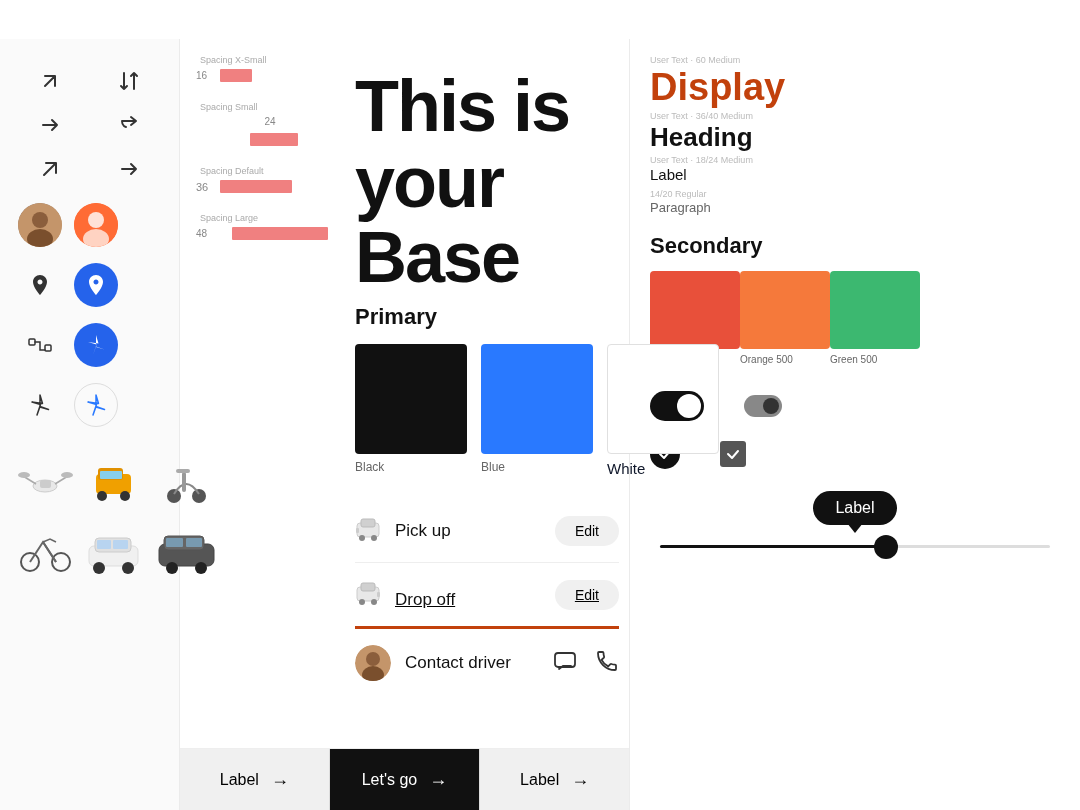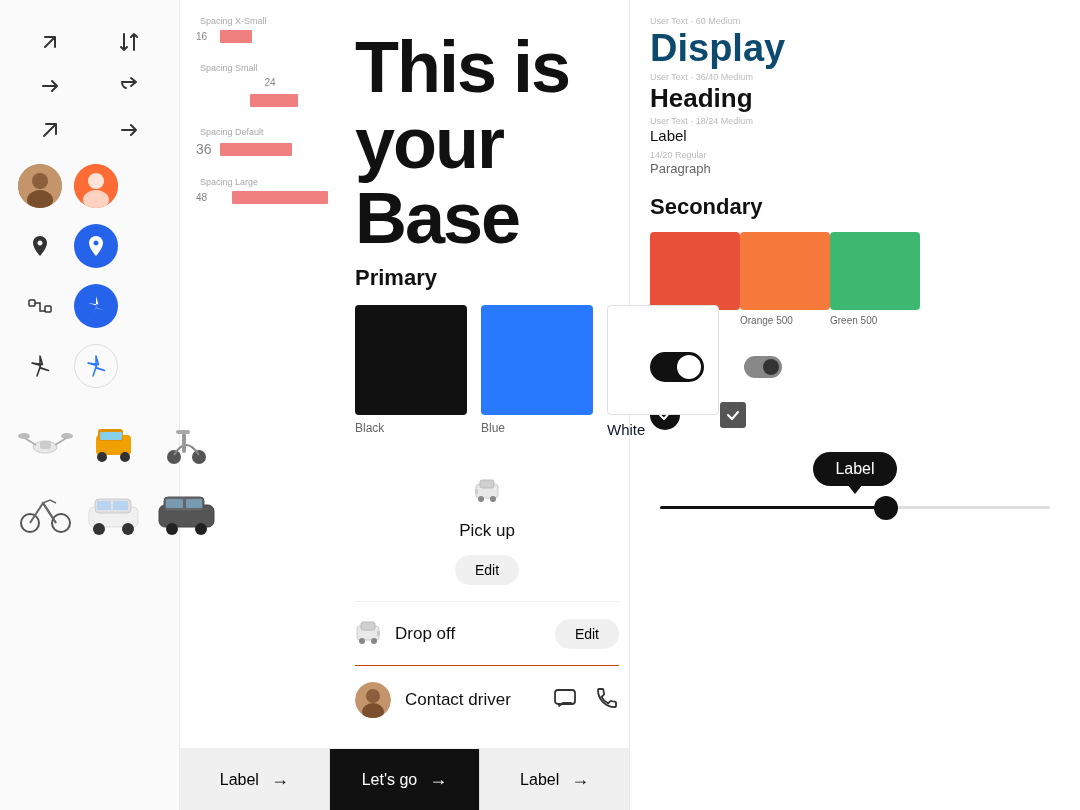--- a/index.html
+++ b/index.html
@@ -122,20 +122,21 @@
       display: flex;
       flex-direction: column;
       height: 810px;
     }
 
     .content-area {
       flex: 1;
       display: grid;
       grid-template-columns: 180px 1fr 1fr;
       overflow: hidden;
+      margin-top: 39px;
     }
 
     
     .content-left {
       background: #fafafa;
       padding: 20px 10px;
       border-right: 1px solid #ebebeb;
       display: flex;
       flex-direction: column;
       gap: 8px;
@@ -331,21 +332,21 @@
         <div class="spacing-wrapper">
           <div class="spacing-text">Spacing Small</div>
           <div style="display:flex;align-items:center;gap:6px;flex-direction:column;">
             <span style="font-size:10px;color:#888;width:18px;">24</span>
             <div style="background:#F08080;height:13px;width:48px;border-radius:1px;"></div>
           </div>
         </div>
         <div class="spacing-wrapper">
           <div class="spacing-text">Spacing Default</div>
           <div style="display:flex;align-items:center;gap:6px;">
-            <span style="font-size:14px;color:#888;width:18px;">36</span>
+            <span style="font-size:11px;color:#888;width:18px;">36</span>
             <div style="background:#F08080;height:13px;width:72px;border-radius:1px;"></div>
           </div>
         </div>
         <div class="spacing-wrapper">
           <div class="spacing-text">Spacing Large</div>
           <div style="display:flex;align-items:center;gap:18px;">
             <span style="font-size:10px;color:#888;width:18px;">48</span>
             <div style="background:#F08080;height:13px;width:96px;border-radius:1px;"></div>
           </div>
         </div>
@@ -371,35 +372,35 @@
           </div>
           <div>
             <div style="width:112px;height:110px;border-radius:4px;background:#fff;border:1px solid #e0e0e0;"></div>
             <div style="font-size:15px;color:#0f172a;margin-top:6px;">White</div>
           </div>
         </div>
       </div>
 
       <div style="position:absolute;top:460px;left:175px;right:10px;">
 
-        <div style="display:flex;align-items:center;padding:16px 0;border-bottom:1px solid #eee;gap:14px;flex-direction:column;">
+        <div style="display:flex;align-items:center;padding:16px 0;border-bottom:1px solid #eee;gap:14px;">
           <span style="font-size:20px;">
             <svg width="26" height="26" viewBox="0 0 26 26" fill="none">
               <rect x="2" y="8" width="22" height="14" rx="3" fill="#e8e8e8" stroke="#ccc"></rect>
               <rect x="6" y="4" width="14" height="8" rx="2" fill="#d0d0d0" stroke="#bbb"></rect>
               <circle cx="7" cy="23" r="3" fill="#888"></circle>
               <circle cx="19" cy="23" r="3" fill="#888"></circle>
               <rect x="1" y="13" width="3" height="5" rx="1" fill="#ccc"></rect>
             </svg>
           </span>
           <span style="flex:1;font-size:17px;color:#111;">Pick up</span>
           <button style="background:#f0f0f0;border:none;border-radius:20px;padding:7px 20px;font-size:14px;cursor:pointer;">Edit</button>
         </div>
 
-        <div style="display:flex;align-items:center;padding:16px 0;border-bottom:1px solid #c2410c;gap:14px;">
+        <div style="display:flex;align-items:flex-end;padding:16px 0;border-bottom:3px solid #c2410c;gap:14px;text-decoration:underline;">
           <span style="font-size:20px;">
             <svg width="26" height="26" viewBox="0 0 26 26" fill="none">
               <rect x="2" y="8" width="22" height="14" rx="3" fill="#e8e8e8" stroke="#ccc"></rect>
               <rect x="6" y="4" width="14" height="8" rx="2" fill="#d0d0d0" stroke="#bbb"></rect>
               <circle cx="7" cy="23" r="3" fill="#888"></circle>
               <circle cx="19" cy="23" r="3" fill="#888"></circle>
               <rect x="22" y="13" width="3" height="5" rx="1" fill="#ccc"></rect>
             </svg>
           </span>
           <span style="flex:1;font-size:17px;color:#111;">Drop off</span>
@@ -444,21 +445,21 @@
           <span>Label</span>
           <span style="font-size:18px;">→</span>
         </button>
       </div>
     </div>
 
     <div class="content-right">
 
       <div>
         <div style="font-size:9px;color:#bbb;margin-bottom:1px;">User Text · 60 Medium</div>
-        <div style="font-size:38px;font-weight:700;color:#0c4a6e;margin-bottom:2px;">Display</div>
+        <div style="font-size:38px;font-weight:700;color:#c2410c;margin-bottom:2px;">Display</div>
         <div style="font-size:9px;color:#bbb;margin-bottom:1px;">User Text · 36/40 Medium</div>
         <div style="font-size:26px;font-weight:700;color:#111;margin-bottom:2px;">Heading</div>
         <div style="font-size:9px;color:#bbb;margin-bottom:1px;">User Text · 18/24 Medium</div>
         <div style="font-size:15px;font-weight:500;color:#111;margin-bottom:6px;">Label</div>
         <div style="font-size:9px;color:#bbb;margin-bottom:1px;">14/20 Regular</div>
         <div style="font-size:13px;color:#666;margin-bottom:4px;">Paragraph</div>
       </div>
 
       <div style="margin-top:8px;">
         <div style="font-size:22px;font-weight:700;color:#111;margin-bottom:12px;">Secondary</div>

